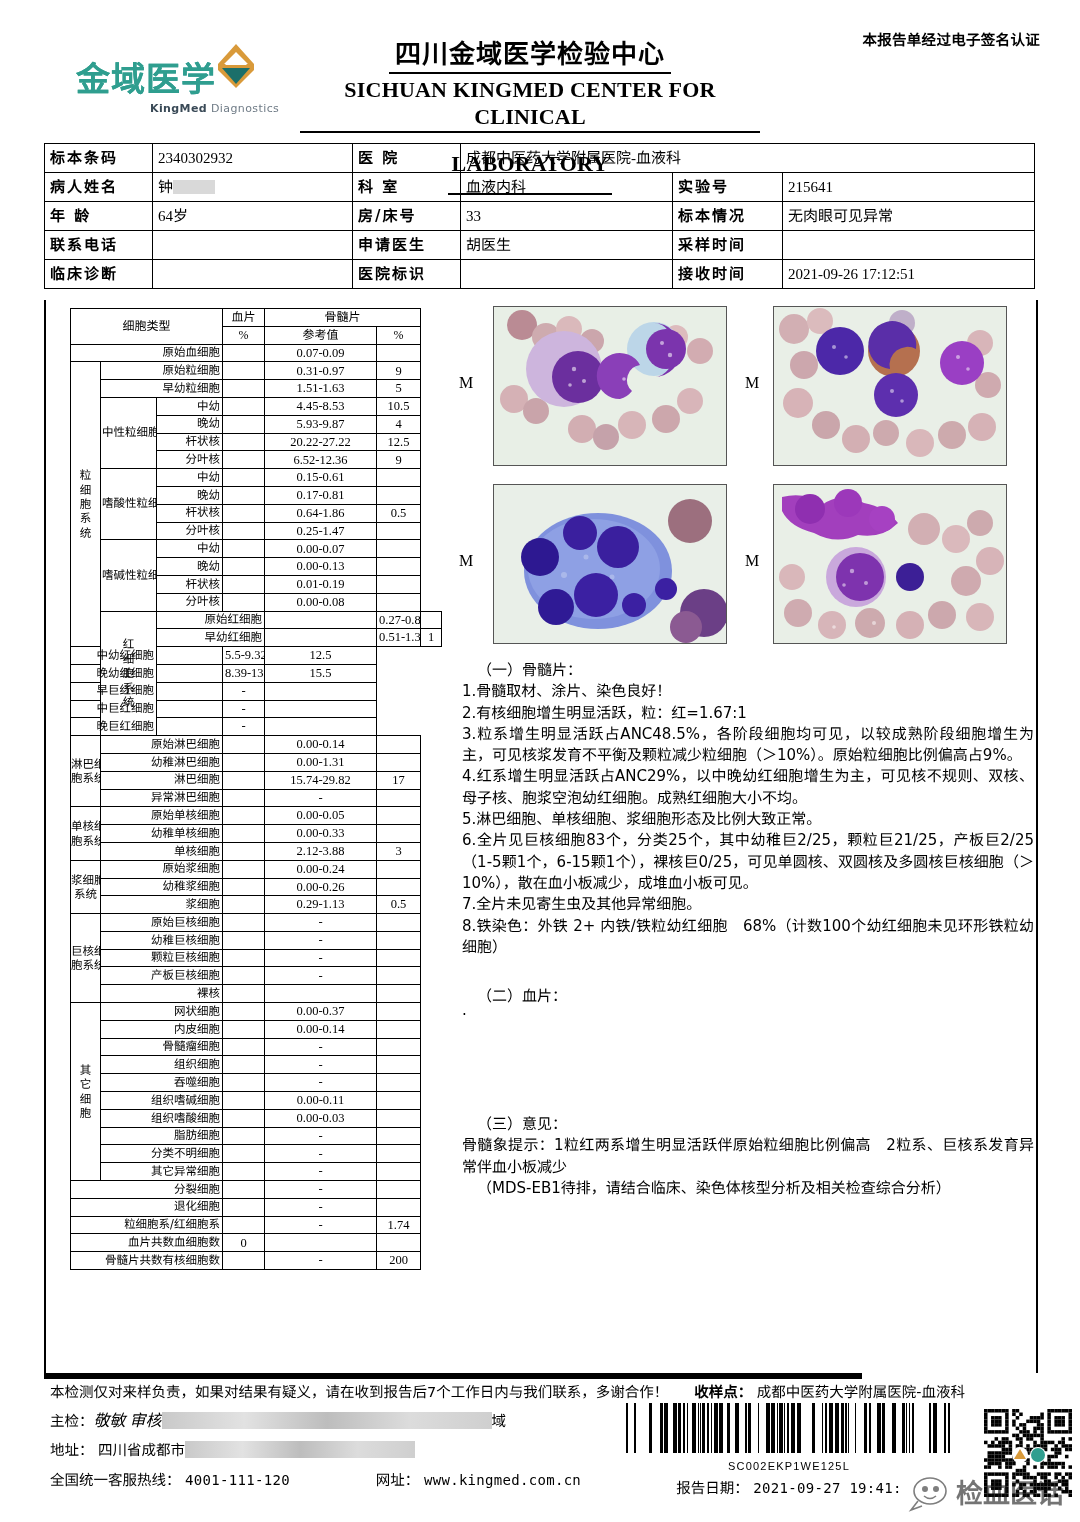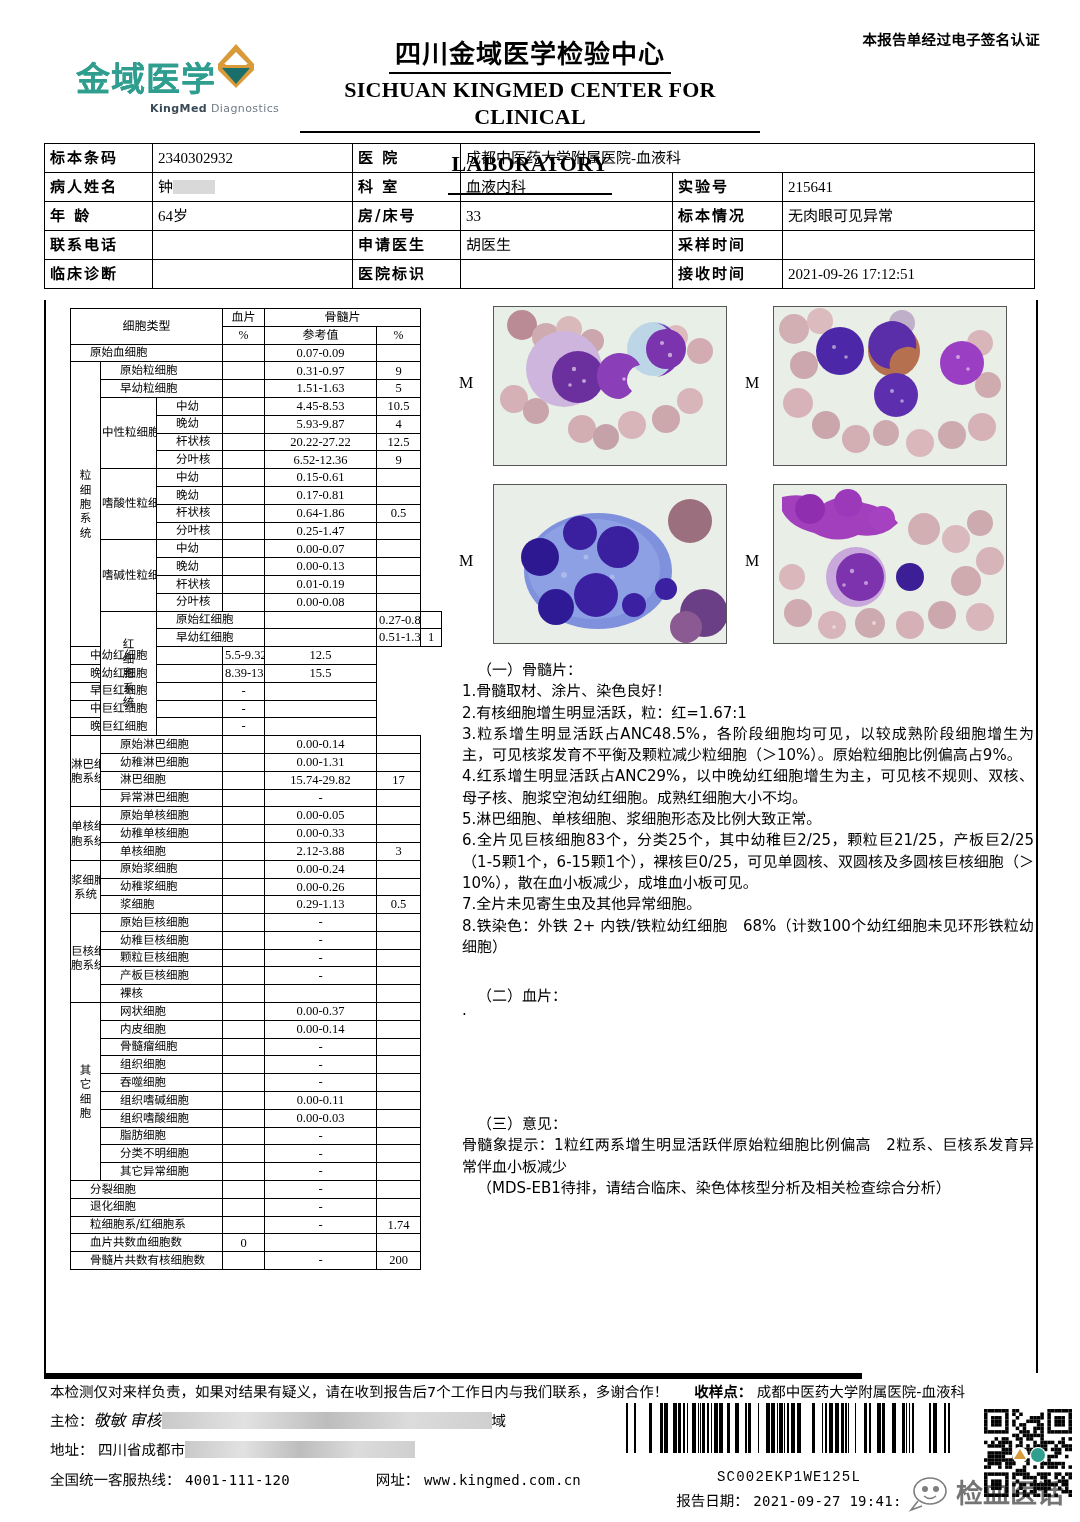--- a/index.html
+++ b/index.html
@@ -81,21 +81,21 @@
   table.ct td,table.ct th{
     border:1px solid #000;
     font-family:"DejaVu Sans","Liberation Sans",sans-serif;
     font-size:11.5px;font-weight:normal;line-height:1;
     padding:0 2px;height:16.8px;text-align:center;vertical-align:middle;
     white-space:nowrap;overflow:hidden;
   }
   table.ct td.num,table.ct th.num{
     font-family:"Liberation Serif","DejaVu Serif",serif;font-size:12.5px;
   }
-  table.ct td.lbl{text-align:left;padding-left:19px;}
+  table.ct td.lbl{text-align:right;padding-left:19px;}
   table.ct td.grp{
     width:30px;letter-spacing:0;line-height:1.25;font-size:11.5px;
     writing-mode:horizontal-tb;padding:0;
   }
   table.ct td.grp span{display:block;}
   table.ct td.sub{width:54px;line-height:1.2;padding:0 1px;text-align:left;}
   table.ct th.hd{font-size:12px;}
   .c-w1{width:30px}.c-w2{width:56px}.c-w3{width:66px}
   .c-blood{width:42px}.c-ref{width:112px}.c-pct{width:44px}
 
@@ -138,21 +138,21 @@
   .f1 .pick{font-weight:bold;margin-left:26px;}
   .f2{position:absolute;left:6px;top:36px;}
   .f3{position:absolute;left:6px;top:66px;}
   .f4{position:absolute;left:6px;top:96px;}
   .f4 .url{margin-left:86px;}
   .mono{font-family:"DejaVu Sans Mono","Liberation Mono",monospace;font-size:14px;letter-spacing:.3px;}
   .sig{font-family:"Liberation Serif","DejaVu Serif",serif;font-style:italic;font-size:16px;}
   .blur{display:inline-block;background:linear-gradient(90deg,#c9c9c9,#e2e2e2,#bdbdbd,#dcdcdc,#cfcfcf);height:17px;vertical-align:-3px;filter:blur(.6px);}
   .barcodebox{position:absolute;left:580px;top:30px;width:330px;text-align:center;}
   .barcode{height:50px;width:330px;}
-  .bcnum{font-family:Liberation Mono, monospace;font-size:14px;letter-spacing:1.2px;margin-top:12px;}
+  .bcnum{font-family:Liberation Sans, sans-serif;font-size:11px;letter-spacing:1.2px;margin-top:3px;}
   .repdate{font-family:"DejaVu Sans","Liberation Sans",sans-serif;font-size:14.5px;margin-top:4px;white-space:nowrap;}
   .qrbox{position:absolute;left:940px;top:36px;width:88px;height:88px;}
   .wm{position:absolute;left:860px;top:88px;width:190px;height:56px;opacity:.72;}
 </style>
 </head>
 <body>
 
 <div class="page">
 
   <div class="header">

